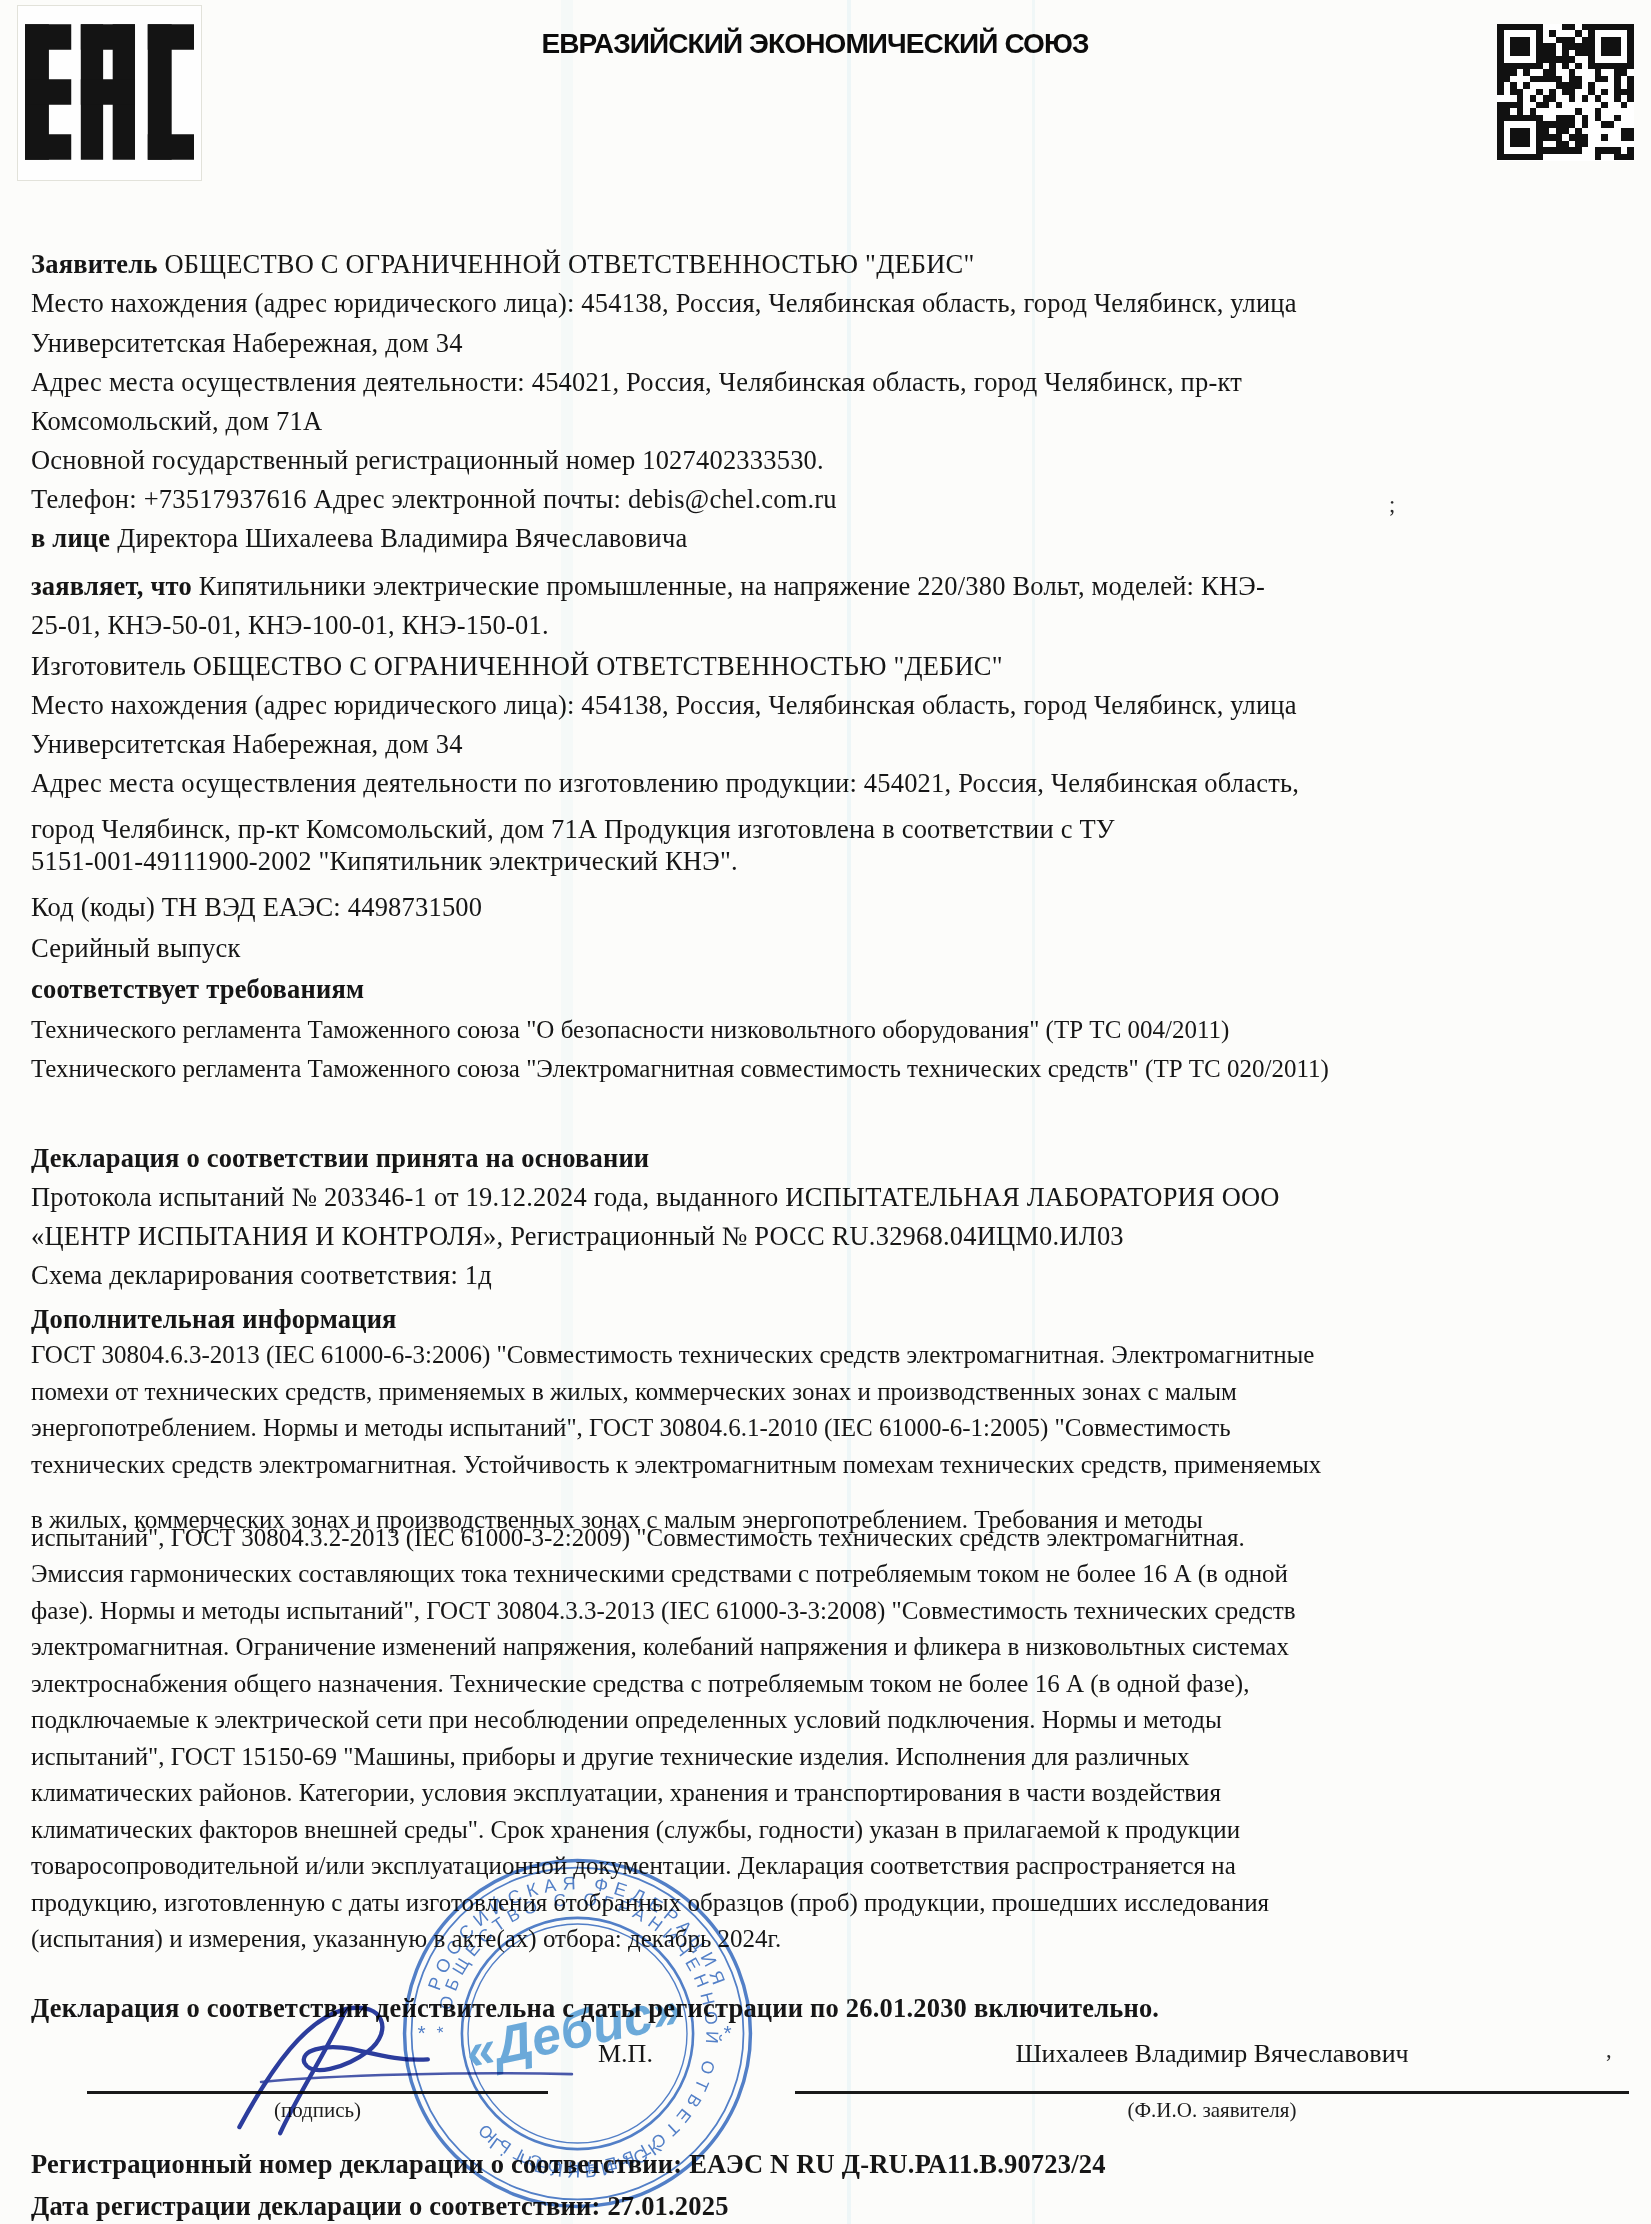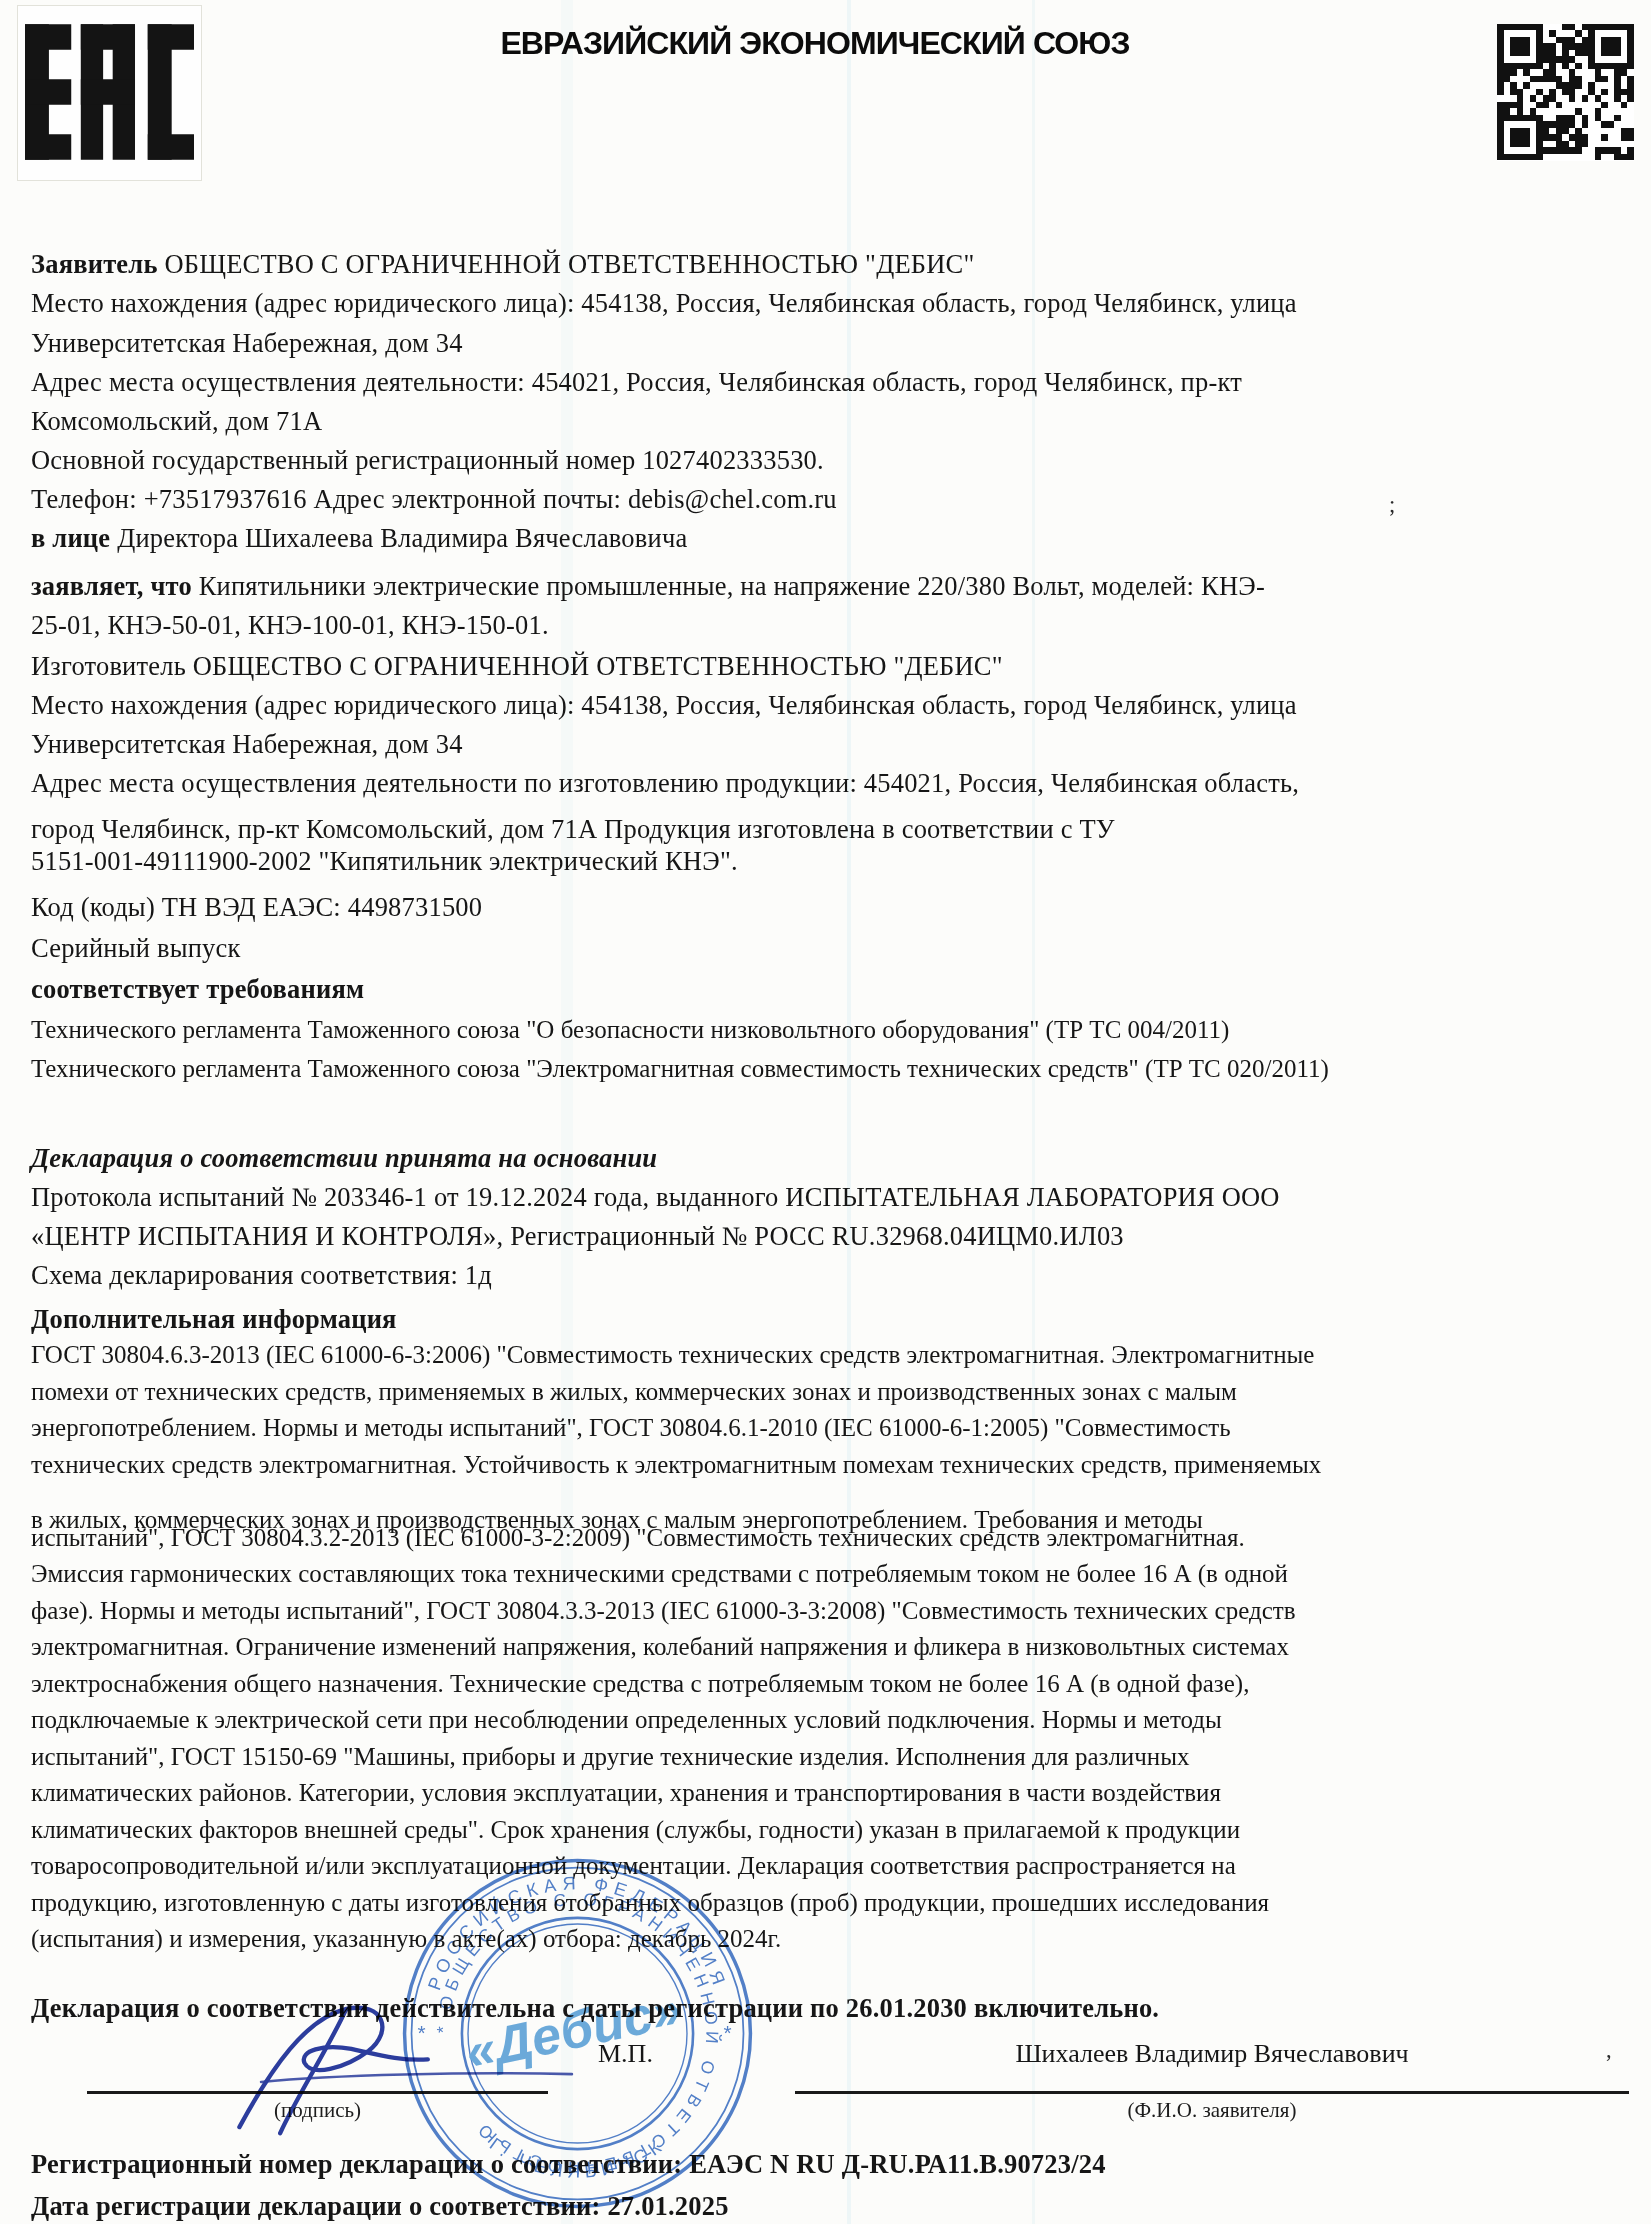--- a/index.html
+++ b/index.html
@@ -2,21 +2,21 @@
 <html style="font-size:14px"><head>
 <meta charset="utf-8">
 <style>
   html,body{margin:0;padding:0;background:#888;}
   .page{position:relative;width:1651px;height:2225px;background:#fcfcfa;overflow:hidden;
         font-family:"Liberation Serif",serif;color:#161616;}
   .streak{position:absolute;top:0;height:2225px;pointer-events:none;}
   .eac-box{position:absolute;left:17.4px;top:5.2px;width:183px;height:174px;border:0.9px solid #e2e2da;background:#fefefe;}
   .eac-box svg{position:absolute;left:7px;top:7px;}
   .title-wrap{position:absolute;left:0;top:22.6px;width:1630px;text-align:center;
-        font-family:"Liberation Sans",sans-serif;font-weight:bold;font-size:32px;
+        font-family:"Liberation Sans",sans-serif;font-weight:bold;font-size:28px;
         letter-spacing:-0.9px;line-height:41px;color:#0c0c0c;}
   .qr{position:absolute;left:1497px;top:23.5px;width:137px;height:137px;background:#fff;
       display:grid;grid-template-columns:repeat(21,1fr);grid-template-rows:repeat(21,1fr);}
   .qr .m1{background:#111;}
   .qr .m0{background:transparent;}
   .tline{position:absolute;left:31px;white-space:pre;font-size:26.5px;line-height:29.5px;letter-spacing:0.2px;}
   .tline.s{font-size:25px;letter-spacing:0;}
   .tline .b{font-weight:bold;}
   .artifact{position:absolute;font-size:22.6px;color:#2a2a2a;}
   .sig-line{position:absolute;height:2.6px;background:#191919;}
@@ -517,21 +517,21 @@
       <div class="tline" style="top: 691px;"><span>Место нахождения (адрес юридического лица): 454138, Россия, Челябинская область, город Челябинск, улица</span></div>
       <div class="tline" style="top: 730px;"><span>Университетская Набережная, дом 34</span></div>
       <div class="tline" style="top: 769px;"><span>Адрес места осуществления деятельности по изготовлению продукции: 454021, Россия, Челябинская область,</span></div>
       <div class="tline" style="top: 808px; margin-top: 7px;"><span>город Челябинск, пр-кт Комсомольский, дом 71А Продукция изготовлена в соответствии с ТУ</span></div>
       <div class="tline" style="top: 847px;"><span>5151-001-49111900-2002 "Кипятильник электрический КНЭ".</span></div>
       <div class="tline" style="top: 893px;"><span>Код (коды) ТН ВЭД ЕАЭС: 4498731500</span></div>
       <div class="tline" style="top: 934px;"><span>Серийный выпуск</span></div>
       <div class="tline" style="top: 975px;"><span class="b">соответствует требованиям</span></div>
       <div class="tline s" style="top: 1015px;"><span>Технического регламента Таможенного союза "О безопасности низковольтного оборудования" (ТР ТС 004/2011)</span></div>
       <div class="tline s" style="top: 1054px;"><span>Технического регламента Таможенного союза "Электромагнитная совместимость технических средств" (ТР ТС 020/2011)</span></div>
-      <div class="tline" style="top: 1144px; font-style: italic;"><span class="b">Декларация о соответствии принята на основании</span></div>
+      <div class="tline" style="top: 1144px;"><span class="b">Декларация о соответствии принята на основании</span></div>
       <div class="tline" style="top: 1183px;"><span>Протокола испытаний № 203346-1 от 19.12.2024 года, выданного ИСПЫТАТЕЛЬНАЯ ЛАБОРАТОРИЯ ООО</span></div>
       <div class="tline" style="top: 1222px;"><span>«ЦЕНТР ИСПЫТАНИЯ И КОНТРОЛЯ», Регистрационный № РОСС RU.32968.04ИЦМ0.ИЛ03</span></div>
       <div class="tline" style="top: 1261px;"><span>Схема декларирования соответствия: 1д</span></div>
       <div class="tline" style="top: 1305px;"><span class="b">Дополнительная информация</span></div>
       <div class="tline s" style="top: 1340px;"><span>ГОСТ 30804.6.3-2013 (IEC 61000-6-3:2006) "Совместимость технических средств электромагнитная. Электромагнитные</span></div>
       <div class="tline s" style="top: 1377px;"><span>помехи от технических средств, применяемых в жилых, коммерческих зонах и производственных зонах с малым</span></div>
       <div class="tline s" style="top: 1413px;"><span>энергопотреблением. Нормы и методы испытаний", ГОСТ 30804.6.1-2010 (IEC 61000-6-1:2005) "Совместимость</span></div>
       <div class="tline s" style="top: 1450px;"><span>технических средств электромагнитная. Устойчивость к электромагнитным помехам технических средств, применяемых</span></div>
       <div class="tline s" style="top: 1486px; margin-top: 19px;"><span>в жилых, коммерческих зонах и производственных зонах с малым энергопотреблением. Требования и методы</span></div>
       <div class="tline s" style="top: 1523px;"><span>испытаний", ГОСТ 30804.3.2-2013 (IEC 61000-3-2:2009) "Совместимость технических средств электромагнитная.</span></div>

